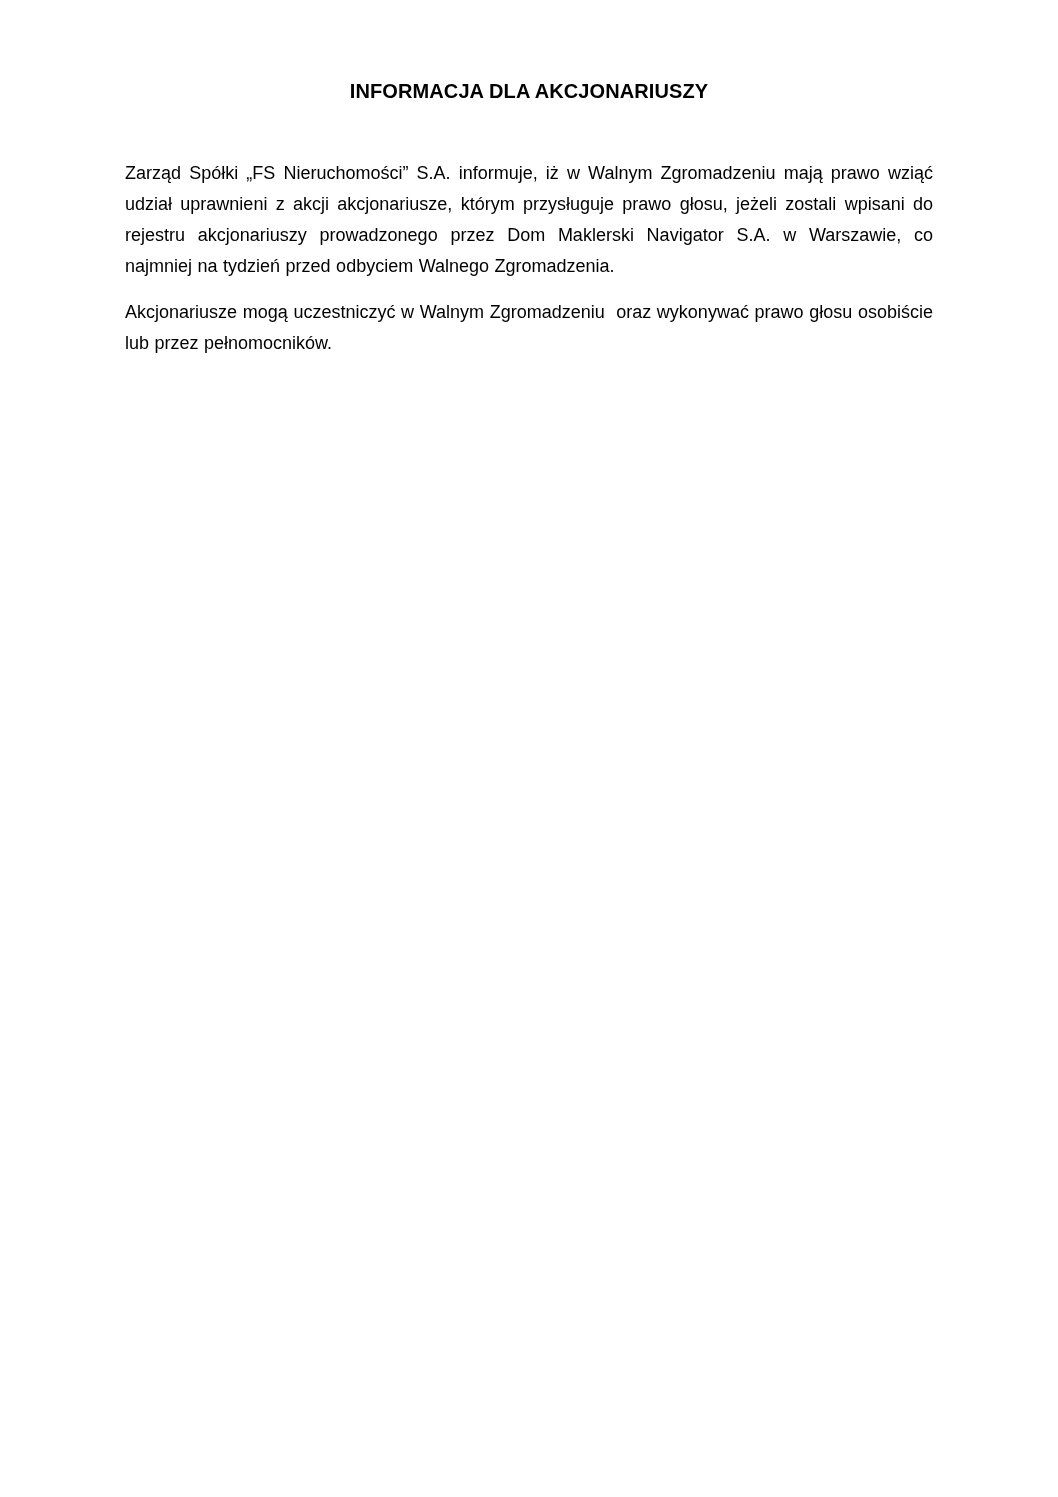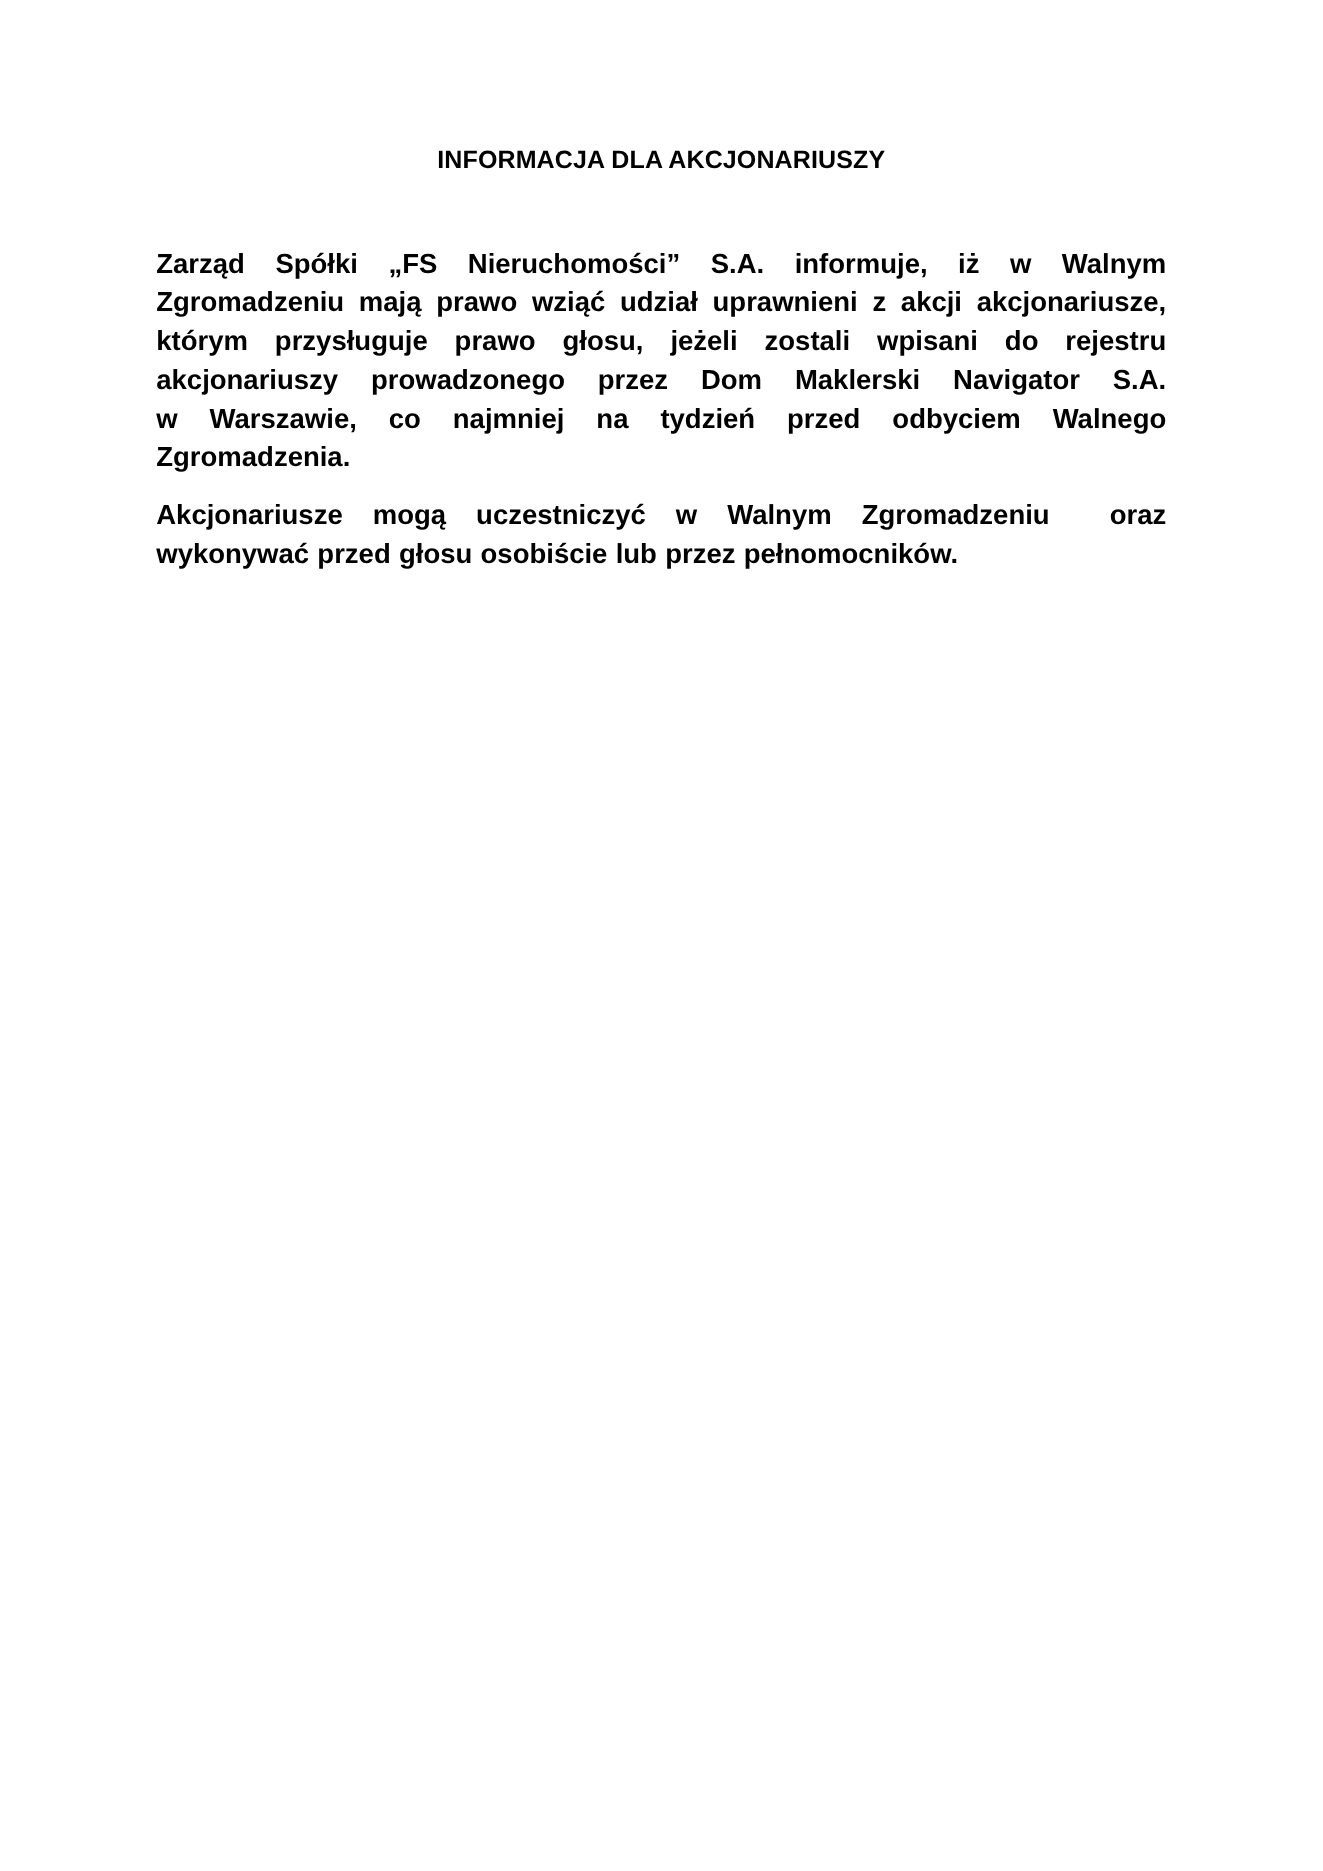--- a/index.html
+++ b/index.html
@@ -7,46 +7,46 @@
     padding: 0;
     background: #ffffff;
   }
   .page {
     position: relative;
     width: 1058px;
     height: 1194px;
     box-sizing: border-box;
     background: #ffffff;
     color: #000000;
-    padding: 115px 125px 0 125px;
+    padding: 78px 125px 0 125px;
     font-family: "Liberation Sans", "DejaVu Sans", sans-serif;
     overflow: hidden;
     -webkit-font-smoothing: antialiased;
   }
   .doc-title {
     margin: 0 0 53px 0;
     font-size: 20px;
     line-height: 27px;
     font-weight: 700;
     text-align: center;
     letter-spacing: 0.1px;
   }
   .doc-paragraph {
     margin: 0 0 15px 0;
-    font-size: 22px;
+    font-size: 18px;
     line-height: 31px;
-    font-weight: 700;
+    font-weight: 400;
     text-align: justify;
     white-space: pre-wrap; 
     word-spacing: 0.5px;
   }
 </style>
 </head>
 <body>
 
 <div class="page">
   <h1 class="doc-title">INFORMACJA DLA AKCJONARIUSZY</h1>
 
   <p class="doc-paragraph">Zarząd Spółki „FS Nieruchomości” S.A. informuje, iż w Walnym Zgromadzeniu mają prawo wziąć udział uprawnieni z akcji akcjonariusze, którym przysługuje prawo głosu, jeżeli zostali wpisani do rejestru akcjonariuszy prowadzonego przez Dom Maklerski Navigator S.A. w&nbsp;Warszawie, co najmniej na tydzień przed odbyciem Walnego Zgromadzenia.</p>
 
-  <p class="doc-paragraph">Akcjonariusze mogą uczestniczyć w Walnym Zgromadzeniu  oraz wykonywać przed głosu osobiście lub przez pełnomocników.</p>
+  <p class="doc-paragraph">Akcjonariusze mogą uczestniczyć w Walnym Zgromadzeniu  oraz wykonywać prawo głosu osobiście lub przez pełnomocników.</p>
 
 </div>
 
 </body></html>

